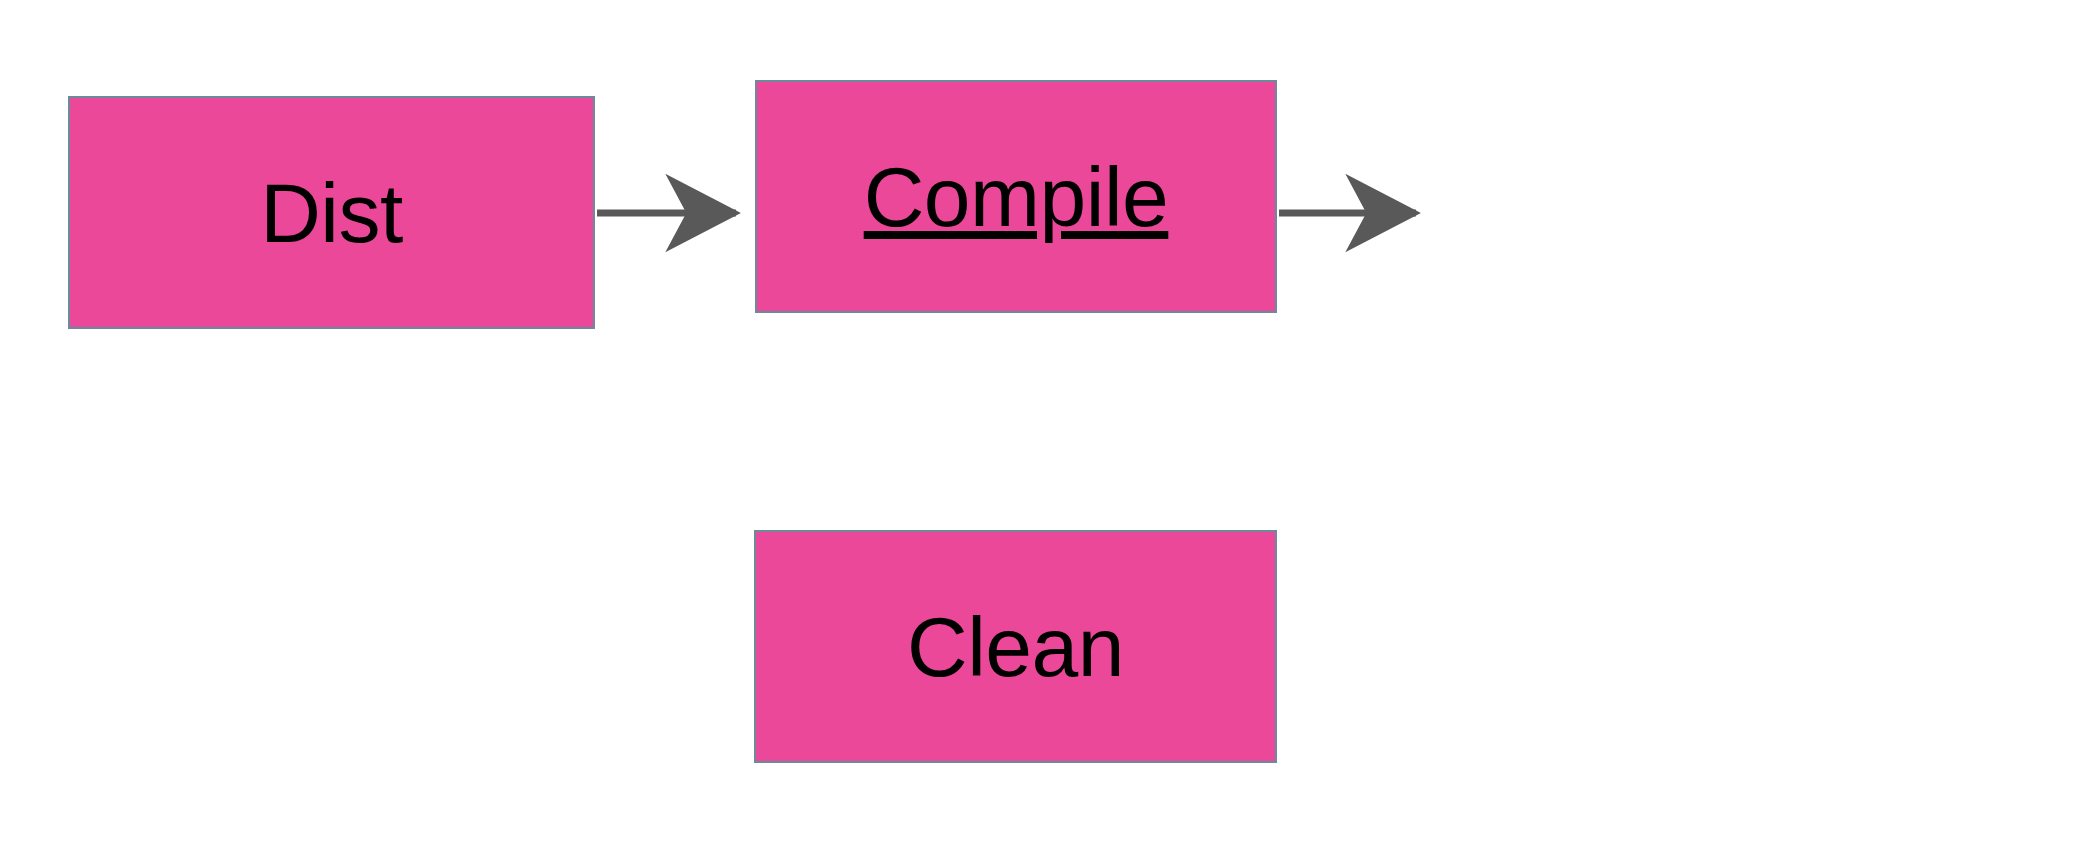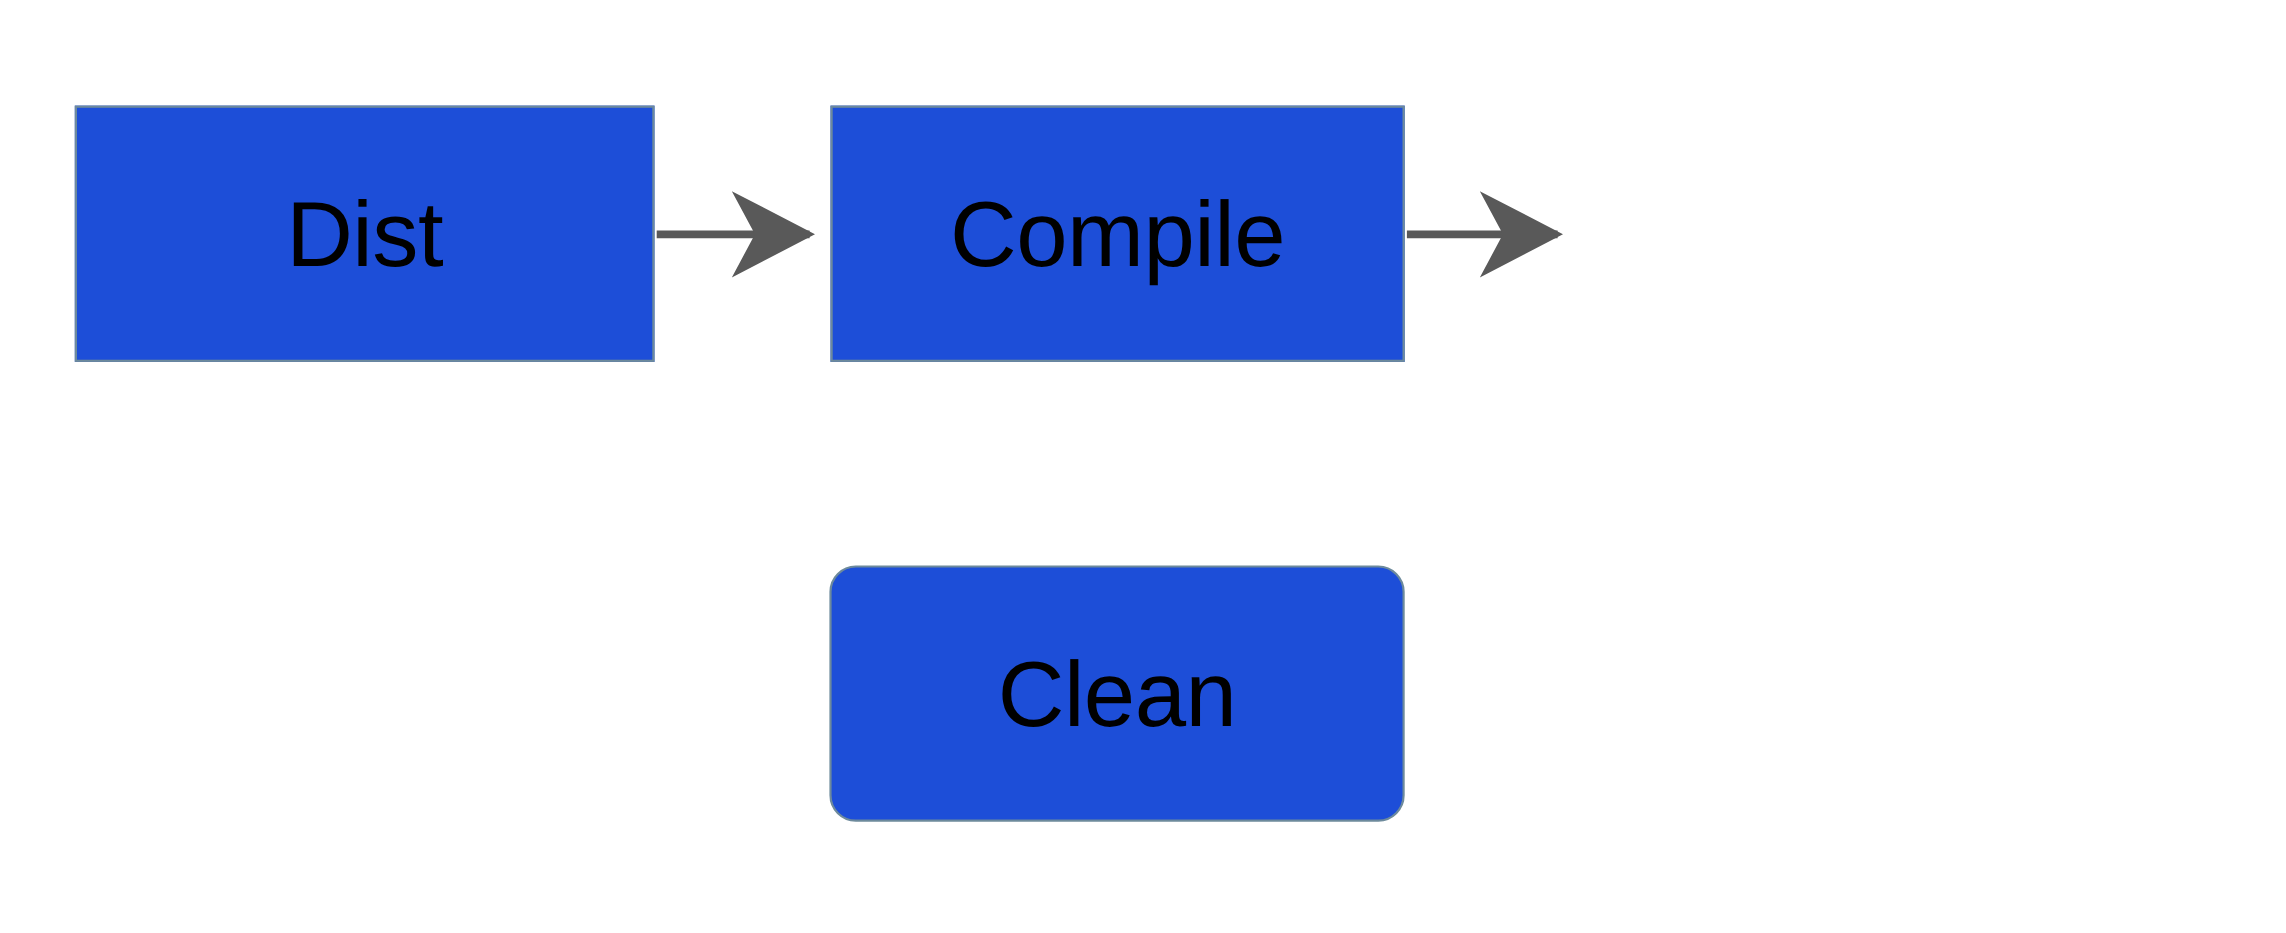--- a/index.html
+++ b/index.html
@@ -14,21 +14,21 @@
   #canvas {
     position: relative;
     width: 2078px;
     height: 848px;
     background: #ffffff;
     overflow: hidden;
   }
   .node {
     position: absolute;
     box-sizing: border-box;
-    background: #1d4ed8;
+    background: #ec4899;
     border: 2px solid #6d8a9c;
     display: flex;
     align-items: center;
     justify-content: center;
   }
   .node-label {
     font-family: "Liberation Sans", sans-serif;
     font-size: 84px;
     font-weight: 400;
     color: #000000;
@@ -44,23 +44,23 @@
     width: 2078px;
     height: 848px;
     pointer-events: none;
   }
   .edge-path {
     pointer-events: stroke;
   }
 
   
   #node-dist    { left: 68px;   top: 96px;  width: 527px; height: 233px; }
-  #node-compile { left: 755px;  top: 96px;  width: 522px; height: 233px; }
+  #node-compile { left: 755px;  top: 80px;  width: 522px; height: 233px; text-decoration: underline; }
   #node-init    { left: 1435px; top: 96px;  width: 524px; height: 233px; }
-  #node-clean   { left: 754px;  top: 514px; width: 523px; height: 233px; border-radius: 24px; }
+  #node-clean   { left: 754px;  top: 530px; width: 523px; height: 233px; }
 </style>
 </head>
 <body>
 
 <div id="canvas">
 
   <svg class="edge-layer" viewBox="0 0 2078 848" xmlns="http://www.w3.org/2000/svg">
     <defs>
       <marker id="arrow-classic" viewBox="0 0 12 12" refX="10.5" refY="6" markerWidth="12" markerHeight="12" markerUnits="strokeWidth" orient="auto">
         <path d="M 0.4 0.4 L 11.2 6 L 0.4 11.6 L 3.4 6 Z" fill="#595959"></path>

